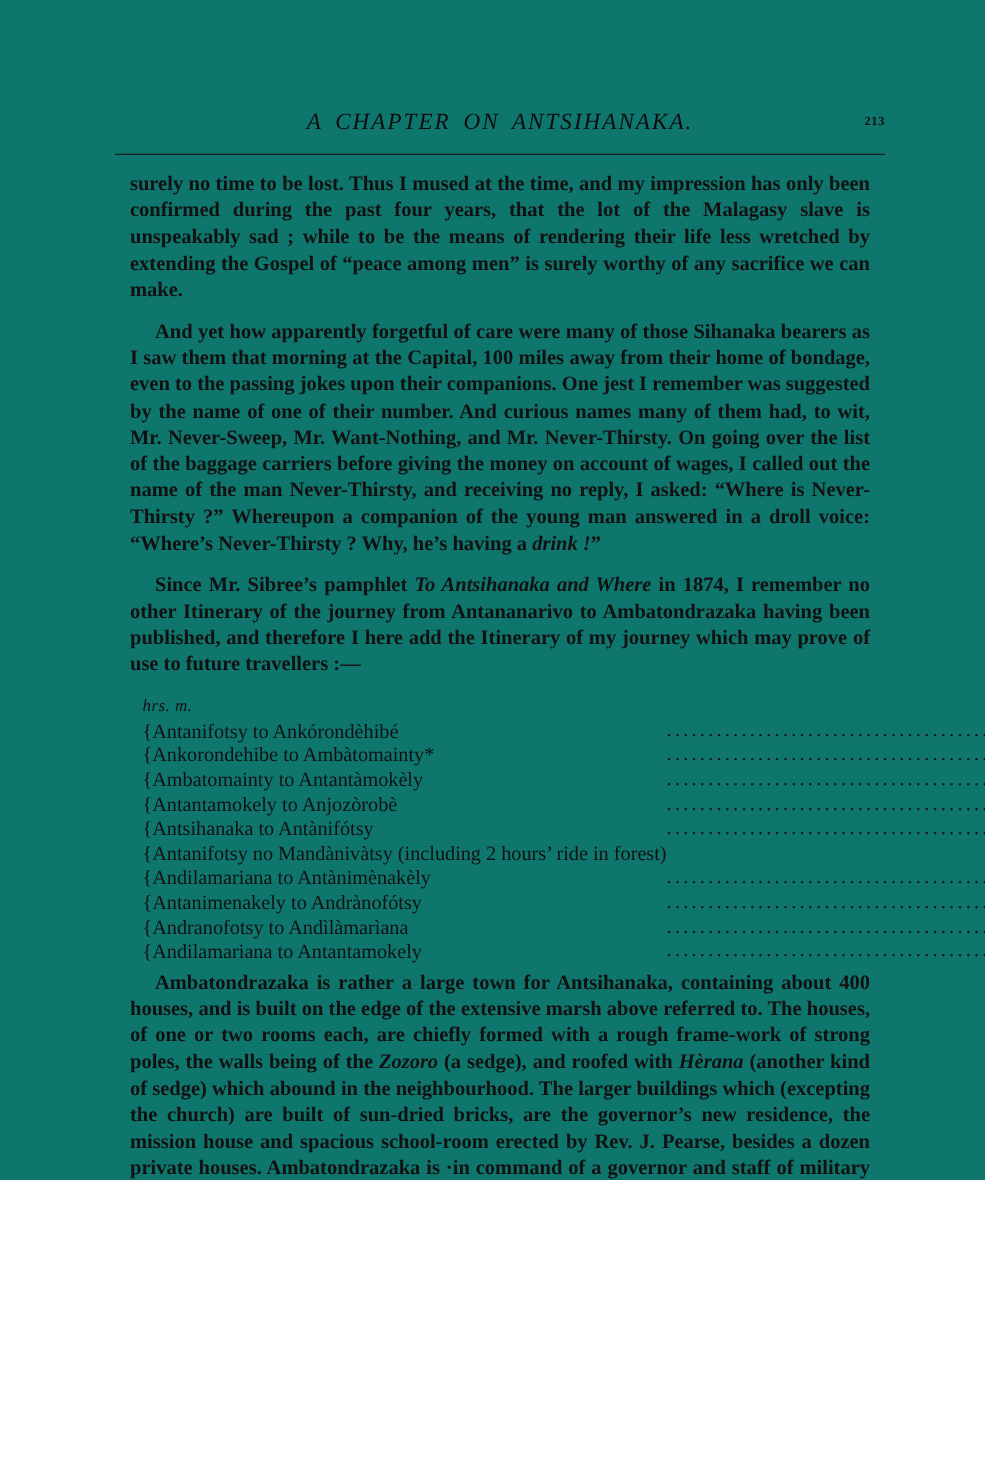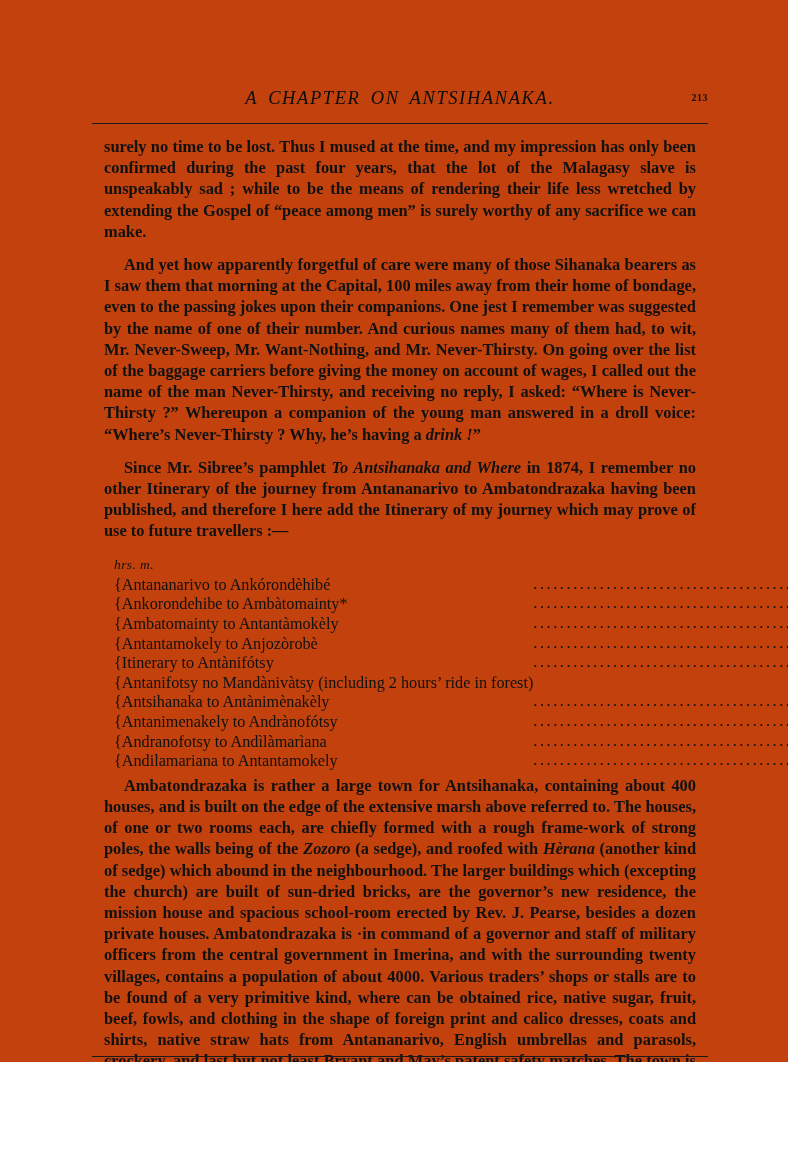--- a/index.html
+++ b/index.html
@@ -3,22 +3,22 @@
 <meta charset="utf-8">
 <style>
   html, body {
     margin: 0;
     padding: 0;
     background: #ffffff;
   }
   .page {
     position: relative;
     width: 788px;
-    height: 1062px;
-    background: #c2410c;
+    height: 944px;
+    background: #0f766e;
     margin: 0 auto;
     overflow: hidden;
     font-family: "Liberation Serif", "DejaVu Serif", serif;
     color: #111111;
   }
   .content {
     position: absolute;
     left: 92px;
     top: 88px;
     width: 616px;
@@ -169,21 +169,21 @@
       <p class="para"><span>And yet how apparently forgetful of care were many of those Sihanaka bearers as I saw them that morning at the Capital, 100 miles away from their home of bondage, even to the passing jokes upon their companions. One jest I remember was suggested by the name of one of their number.  And curious names many of them had, to wit, Mr. Never-Sweep, Mr. Want-Nothing, and Mr. Never-Thirsty.   On going over the list of the&nbsp;baggage carriers before giving the money on account of wages, I called out the name of the man Never-Thirsty, and receiving no reply, I asked: “Where is Never-Thirsty ?”   Whereupon a companion of the young man answered in a droll voice: “Where’s Never-Thirsty ? Why, he’s having a </span><i>drink !</i><span>”</span></p>
 
       <p class="para"><span>Since Mr. Sibree’s pamphlet </span><i>To Antsihanaka and Where</i><span> in 1874, I remember no other Itinerary of the journey from Antananarivo to Ambatondrazaka having been published, and therefore I here add the Itinerary of my journey which may prove of use to future travellers :—</span></p>
 
       <div class="itinerary">
         <div class="itin-head">hrs. m.</div>
         <table class="itin">
           <tbody>
             <tr>
               <td class="brace">{</td>
-              <td class="route">Antananarivo to Ankórondèhibé</td>
+              <td class="route">Antanifotsy to Ankórondèhibé</td>
               <td class="leader">....................................................</td>
 
             </tr>
             <tr>
               <td class="brace">{</td>
               <td class="route">Ankorondehibe to Ambàtomainty*</td>
               <td class="leader">....................................................</td>
 
             </tr>
             <tr>
@@ -193,33 +193,33 @@
 
             </tr>
             <tr>
               <td class="brace">{</td>
               <td class="route">Antantamokely to Anjozòrobè</td>
               <td class="leader">....................................................</td>
 
             </tr>
             <tr>
               <td class="brace">{</td>
-              <td class="route">Itinerary to Antànifótsy</td>
+              <td class="route">Antsihanaka to Antànifótsy</td>
               <td class="leader">....................................................</td>
 
             </tr>
             <tr>
               <td class="brace">{</td>
               <td class="route">Antanifotsy no Mandànivàtsy (including 2 hours’ ride in forest)</td>
               <td class="leader noleader"></td>
 
             </tr>
             <tr>
               <td class="brace">{</td>
-              <td class="route">Antsihanaka to Antànimènakèly</td>
+              <td class="route">Andilamariana to Antànimènakèly</td>
               <td class="leader">....................................................</td>
 
             </tr>
             <tr>
               <td class="brace">{</td>
               <td class="route">Antanimenakely to Andrànofótsy</td>
               <td class="leader">....................................................</td>
 
             </tr>
             <tr>

